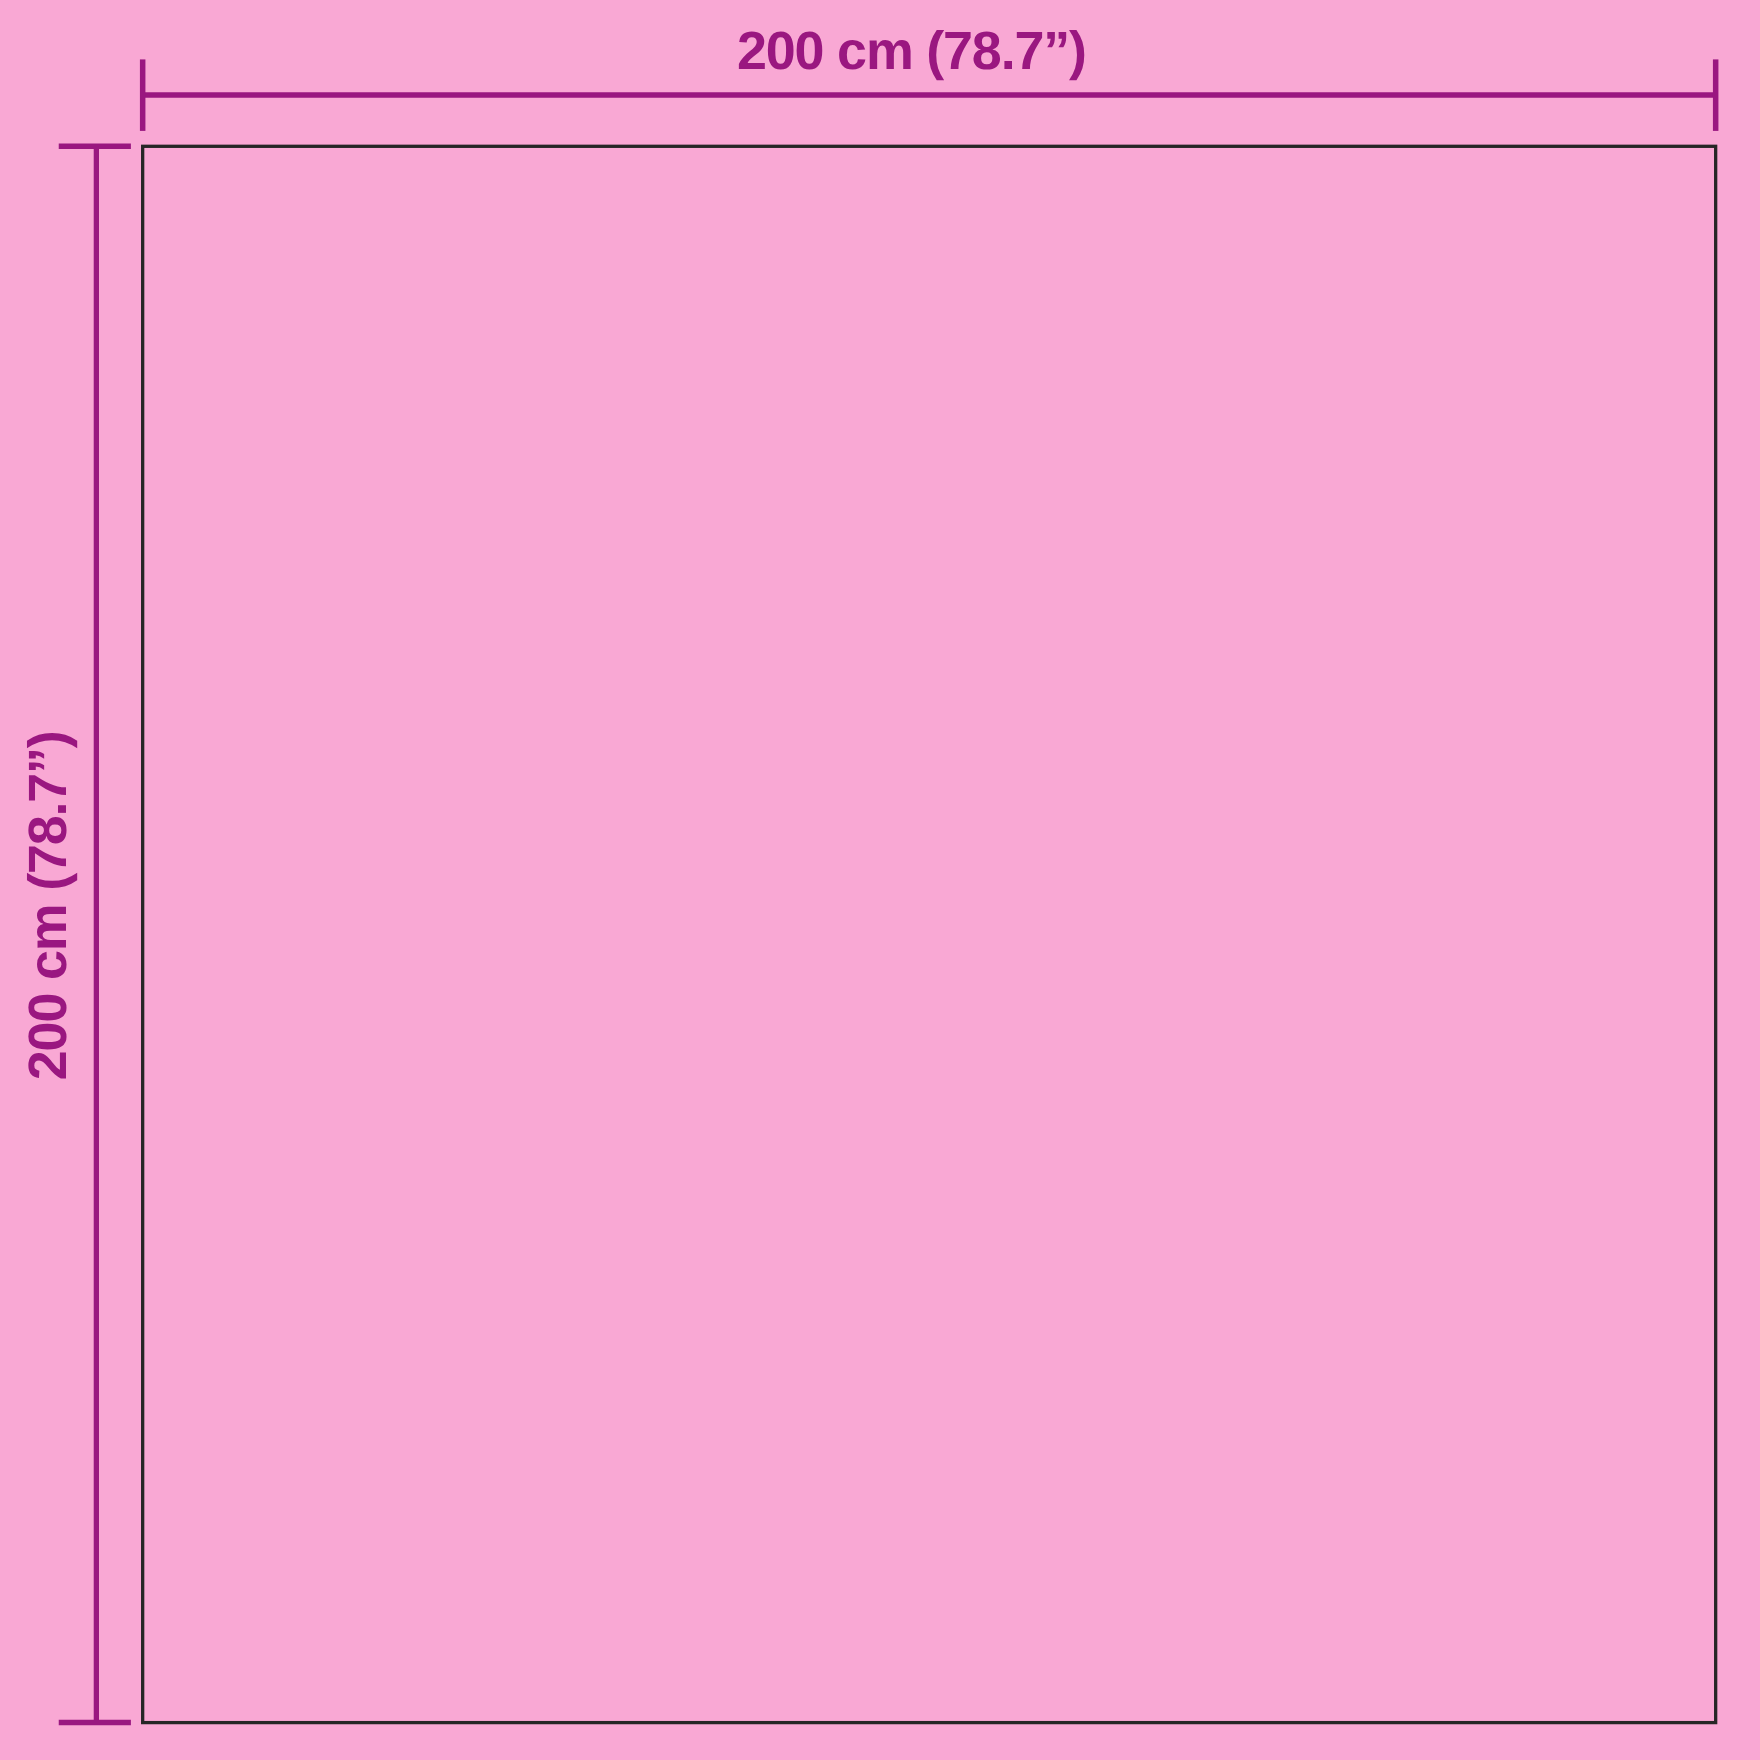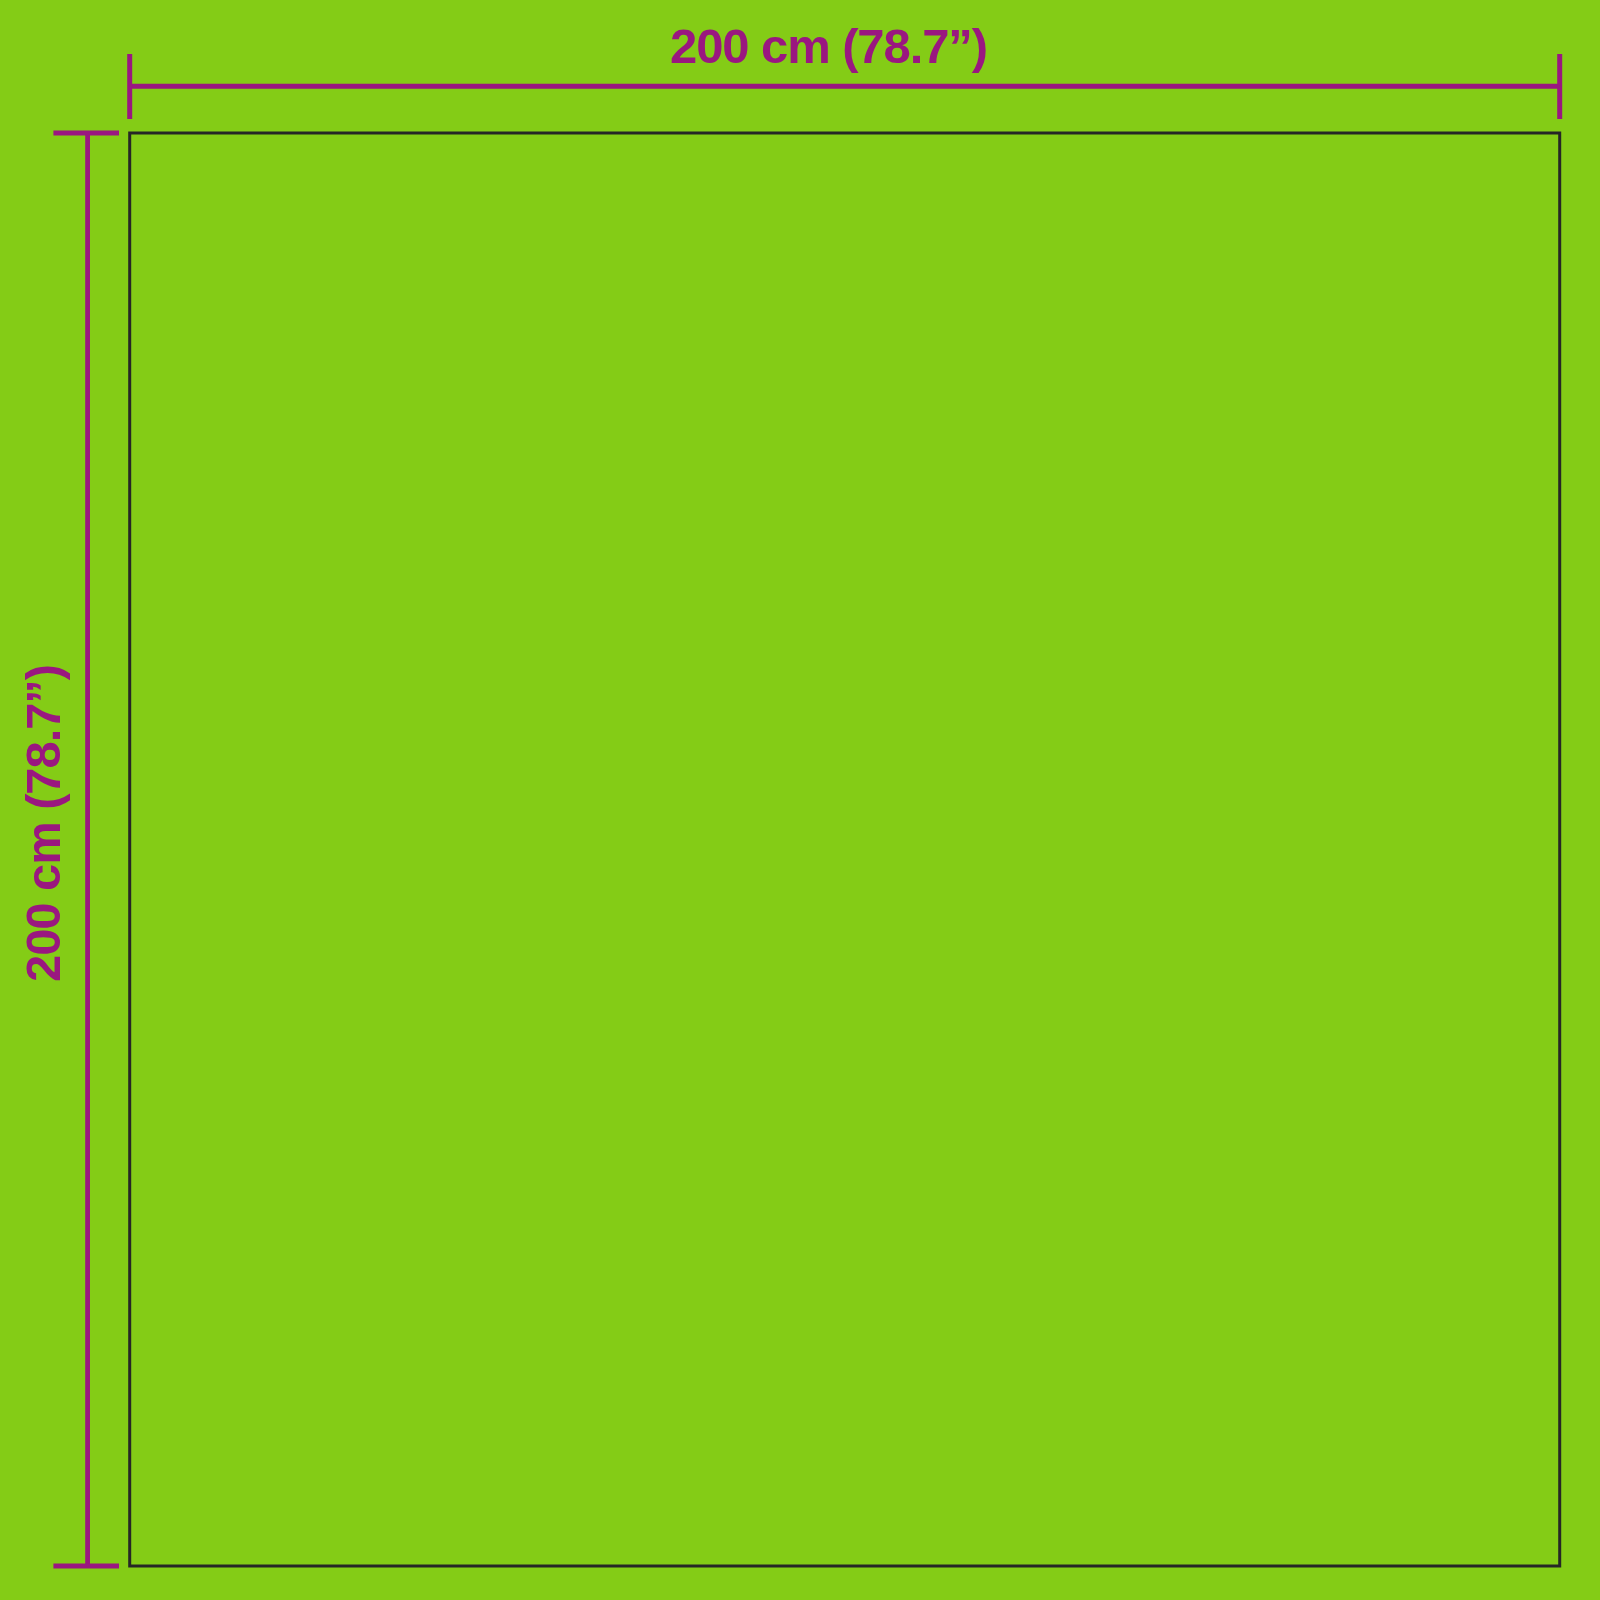--- a/index.html
+++ b/index.html
@@ -1,16 +1,16 @@
 <!DOCTYPE html>
 <html><head>
 <meta charset="utf-8">
 <style>
   html,body{margin:0;padding:0;background:#ffffff;}
-  .page{position:relative;width:1600px;height:1600px;background:#84cc16;overflow:hidden;}
+  .page{position:relative;width:1600px;height:1600px;background:#f9a8d4;overflow:hidden;}
   svg{display:block;}
   text{font-family:"Liberation Sans", sans-serif;font-weight:bold;fill:#9A1780;}
 </style>
 </head>
 <body>
 
 <div class="page">
 <svg width="1600" height="1600" viewBox="0 0 1600 1600" xmlns="http://www.w3.org/2000/svg">
 
   <rect x="129.7" y="133" width="1430" height="1433" fill="none" stroke="#262626" stroke-width="3"></rect>

